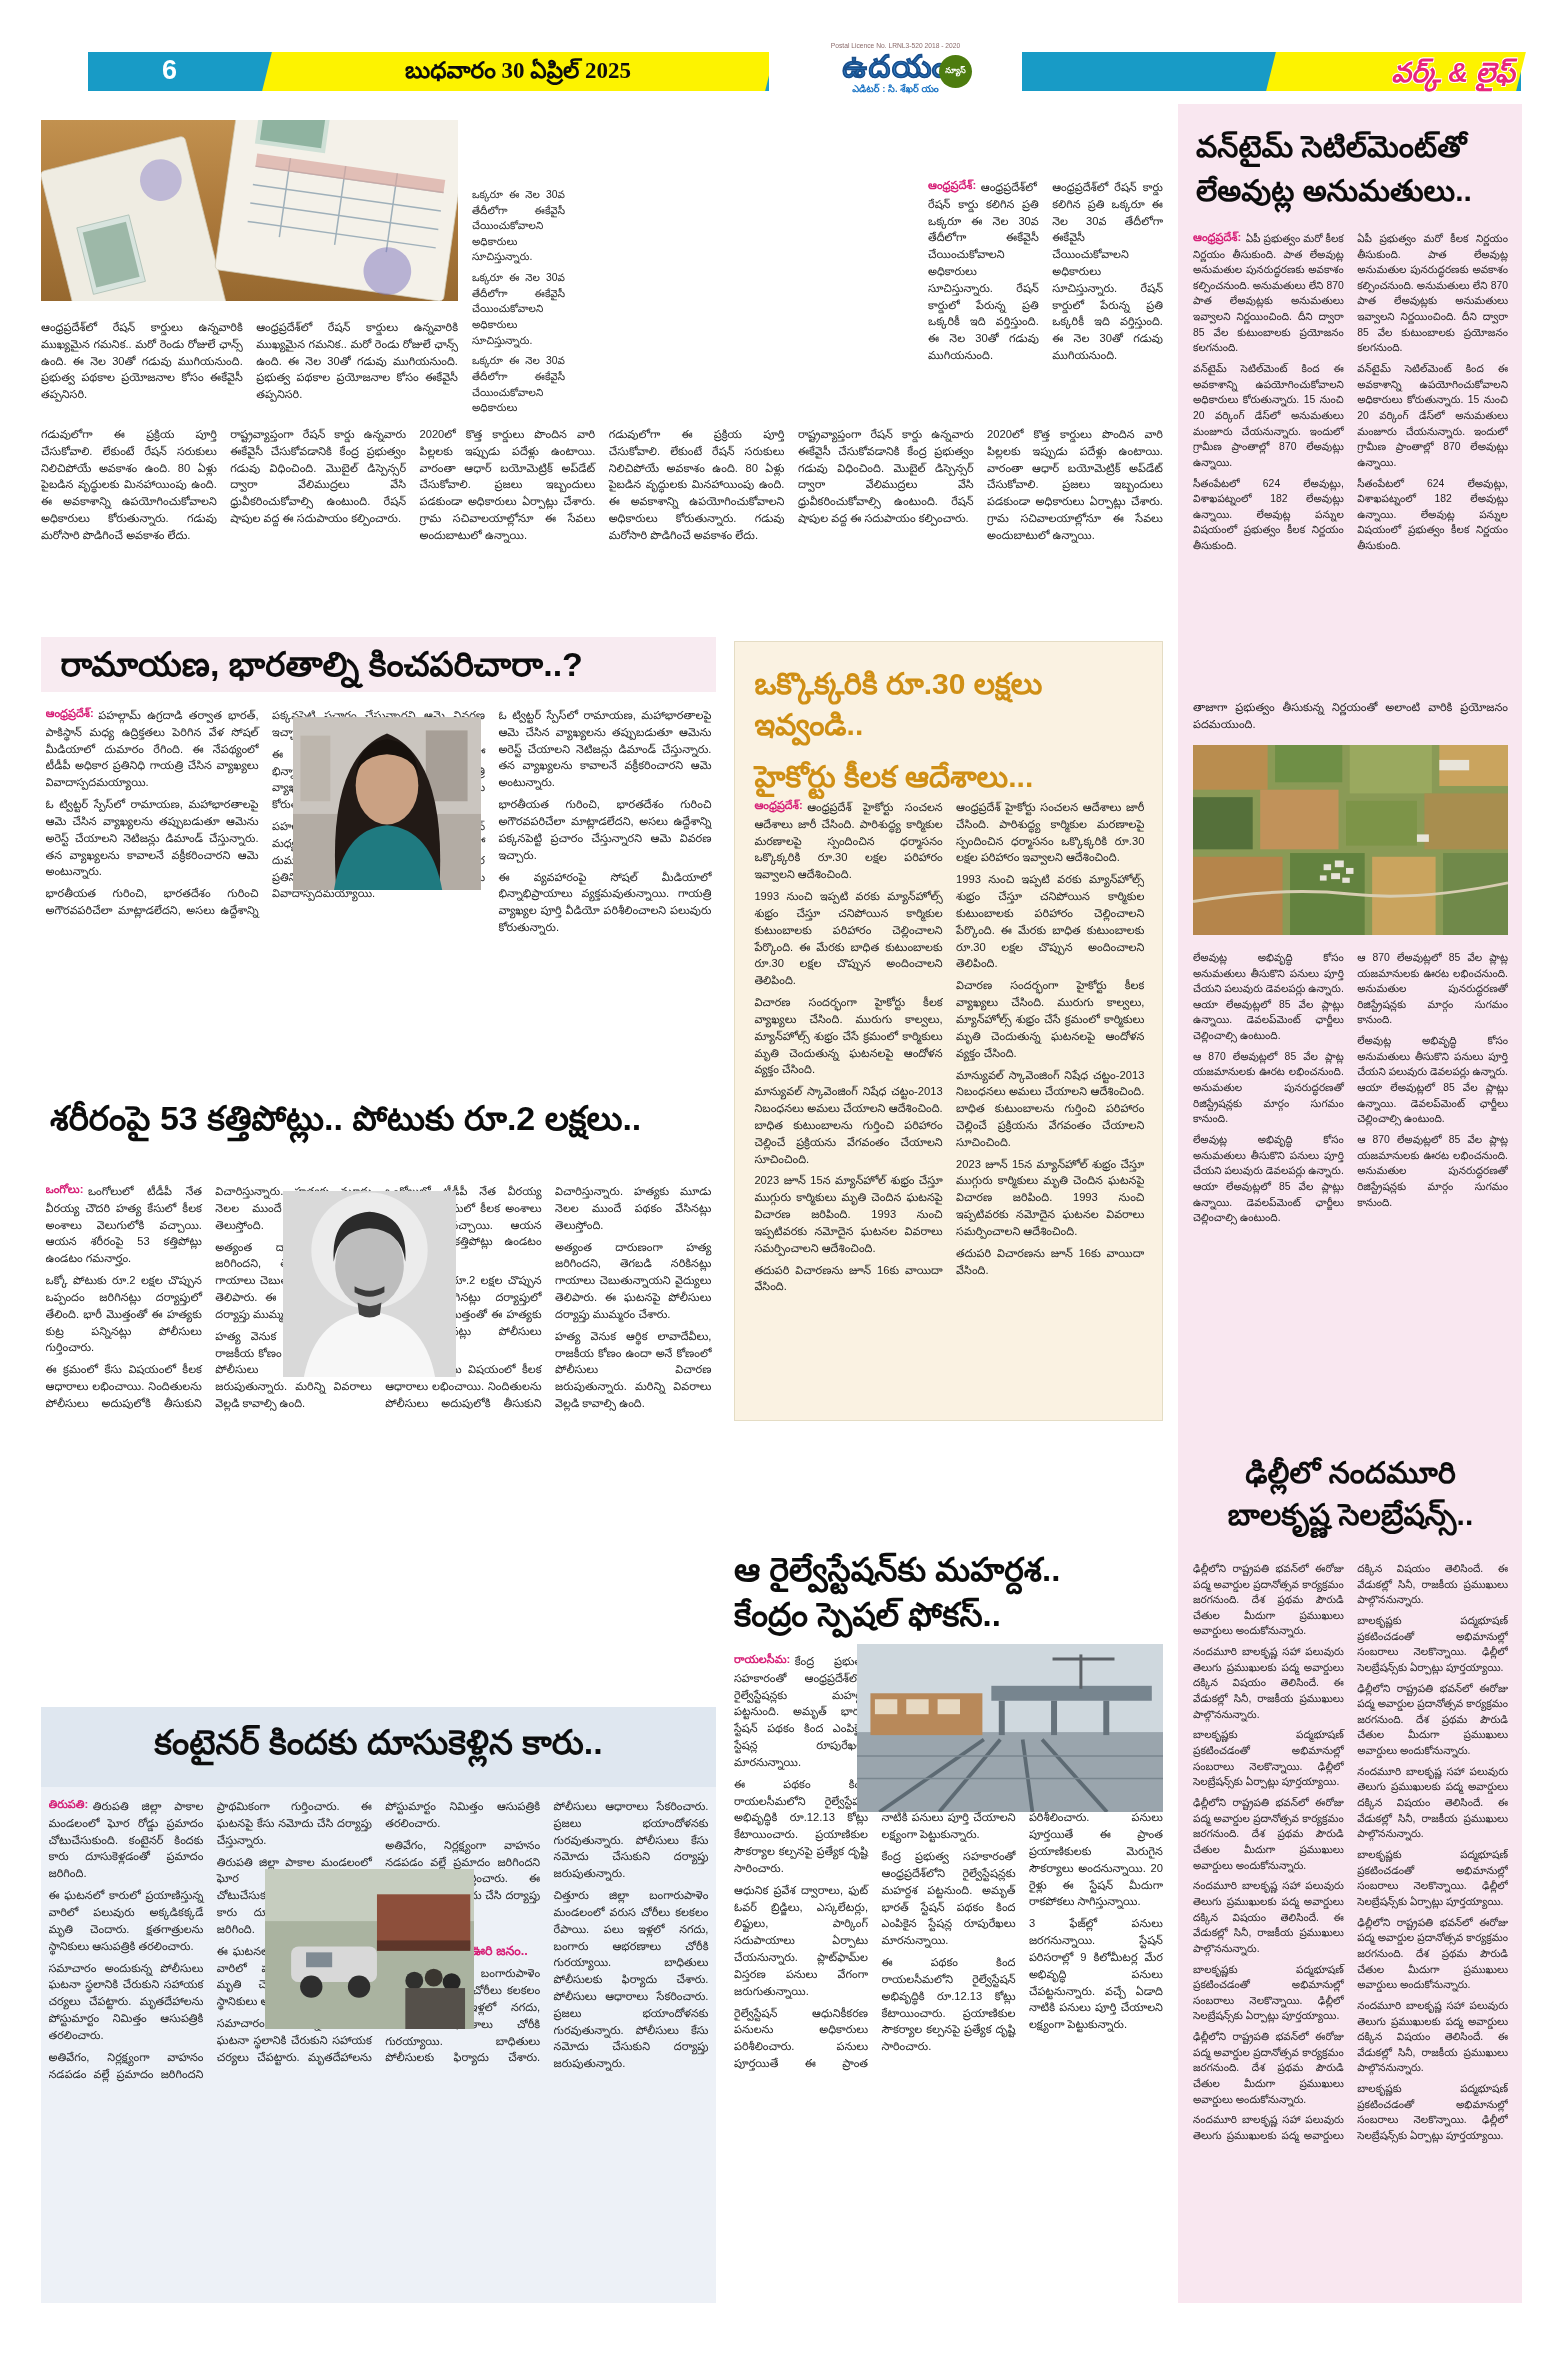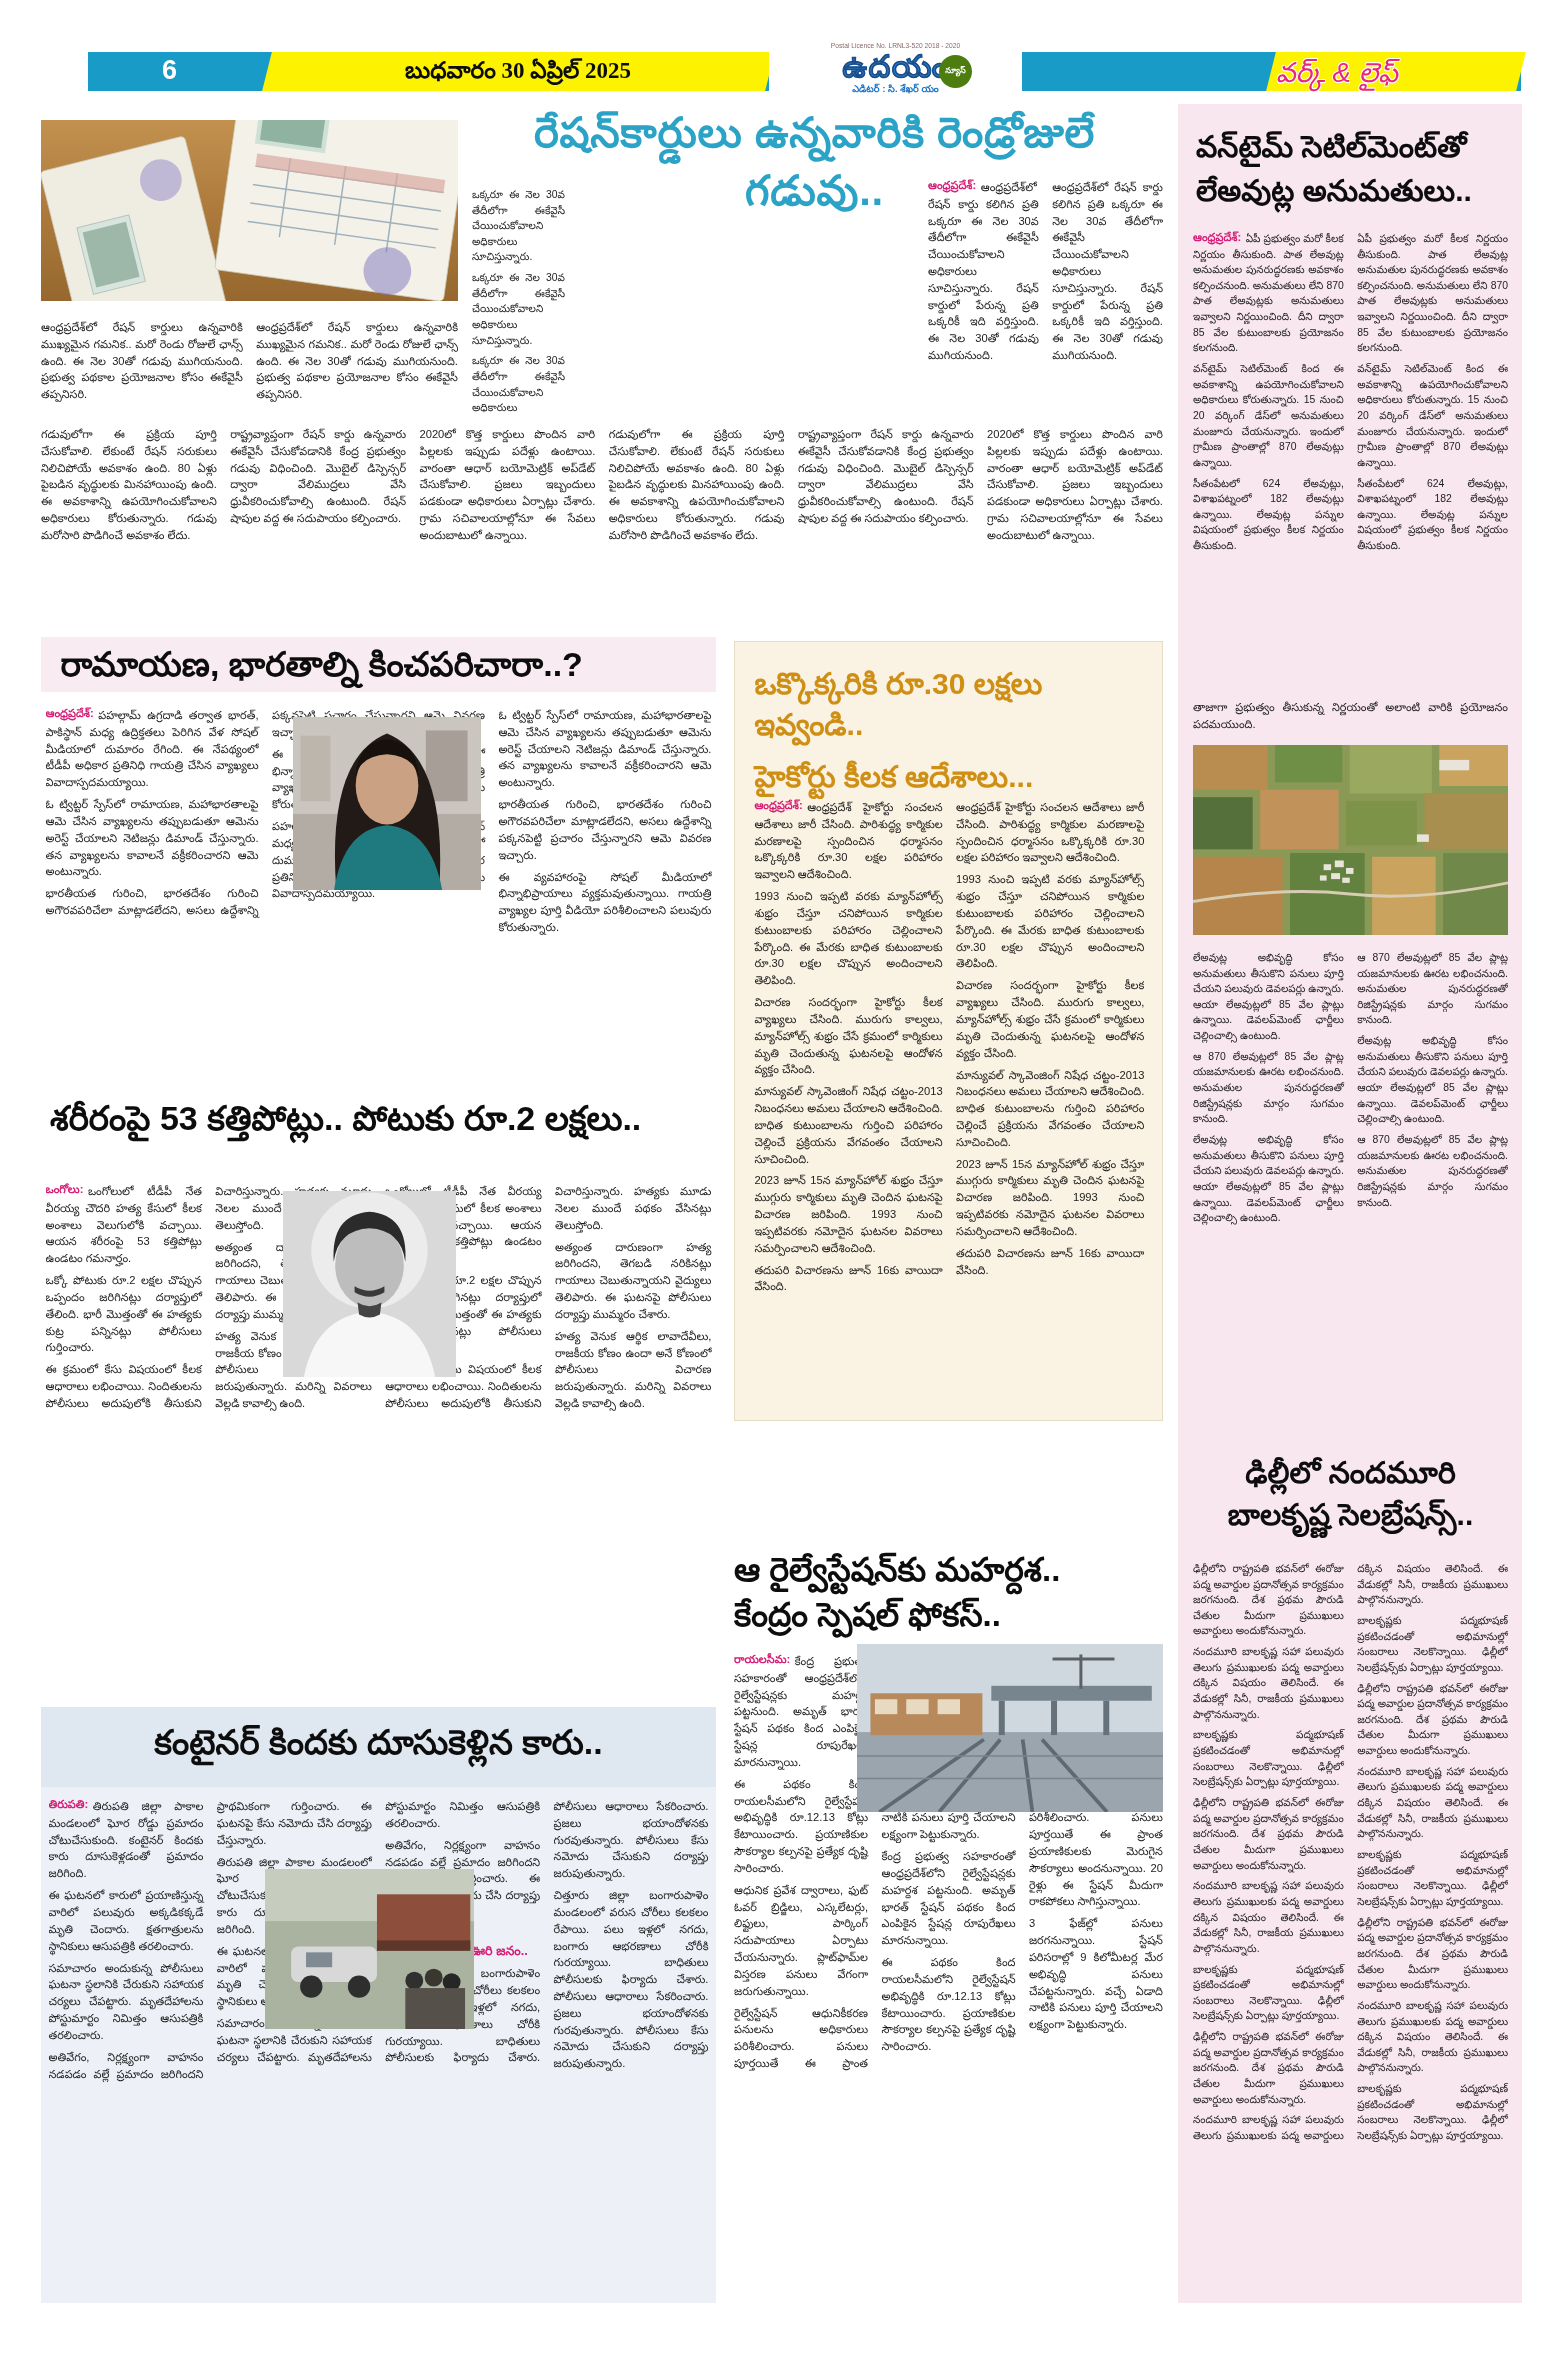--- a/index.html
+++ b/index.html
@@ -14,22 +14,22 @@
            font-family:"Liberation Serif",serif;font-size:23px;font-weight:bold;color:#0d0d0d;}
   .hd-white{position:absolute;left:769px;top:40px;width:253px;height:58px;background:#fff;}
   .hd-postal{position:absolute;left:769px;top:42px;width:253px;text-align:center;font-size:6.7px;color:#8a6a6a;}
   .hd-logo{position:absolute;left:769px;top:49px;width:253px;text-align:center;
            font-size:31px;font-weight:bold;color:#2f86d2;-webkit-text-stroke:0.7px #1a4e8a;letter-spacing:1.5px;}
   .hd-badge{position:absolute;left:939px;top:55px;width:33px;height:33px;border-radius:50%;
             background:#4d7c0f;color:#fff;font-size:8.2px;font-weight:bold;display:flex;
             align-items:center;justify-content:center;-webkit-text-stroke:0;}
   .hd-editor{position:absolute;left:769px;top:83px;width:253px;text-align:center;
              font-size:9.7px;font-weight:bold;color:#1b74c5;}
-  .hd-section{position:absolute;left:1276px;top:57px;width:239px;text-align:left;
-              font-size:27.6px;font-weight:normal;font-style:italic;color:#e8267c;
+  .hd-section{position:absolute;left:1276px;top:57px;width:239px;text-align:right;
+              font-size:27.6px;font-weight:bold;font-style:italic;color:#e8267c;
               text-shadow:0.7px 0.7px 0 #fff,-0.7px -0.7px 0 #fff,0.7px -0.7px 0 #fff,-0.7px 0.7px 0 #fff;}
   
   .art{position:absolute;}
   .cols{column-gap:13.4px;overflow:hidden;}
   .c2{column-count:2}.c3{column-count:3}.c4{column-count:4}.c6{column-count:6}
   .body p{margin:0 0 5.2px;font-size:11.2px;line-height:1.5;text-align:justify;color:#1c1c1c;}
   .small p{font-size:10.4px;}
   .byline{float:left;margin-right:4.5px;color:#d62077;font-weight:bold;font-size:11.2px;}
   .subhead{color:#d62077;font-weight:bold;font-size:12.7px;margin:4.5px 0;line-height:1.4;}
   .photo{overflow:hidden;background:#ddd;}
@@ -57,21 +57,20 @@
   <div class="hd-white"></div>
   <div class="hd-num">6</div>
   <div class="hd-date">బుధవారం 30 ఏప్రిల్ 2025</div>
   <div class="hd-postal">Postal Licence No. LRNL3-520 2018 - 2020</div>
   <div class="hd-logo">ఉదయం</div>
   <div class="hd-badge">న్యూస్</div>
   <div class="hd-editor">ఎడిటర్ : సి. శేఖర్ యం</div>
   <div class="hd-section">వర్క్ &amp; లైఫ్</div>
 
   <section class="art" style="left:41px;top:104px;width:1122px;height:525px;">
-    <div class="ration-headline">రేషన్‌కార్డులు ఉన్నవారికి రెండ్రోజులే గడువు..</div>
 
     <div class="photo" style="position:absolute;left:0;top:16.4px;width:417px;height:181px;">
       <svg viewBox="0 0 560 243" preserveAspectRatio="none">
         <defs>
             <linearGradient id="wood" x1="0" y1="0" x2="0" y2="1">
           <stop offset="0" stop-color="#c2914f"></stop>
               <stop offset=".5" stop-color="#ad7a3c"></stop>
               <stop offset="1" stop-color="#96682f"></stop>
         </linearGradient>
           </defs>

